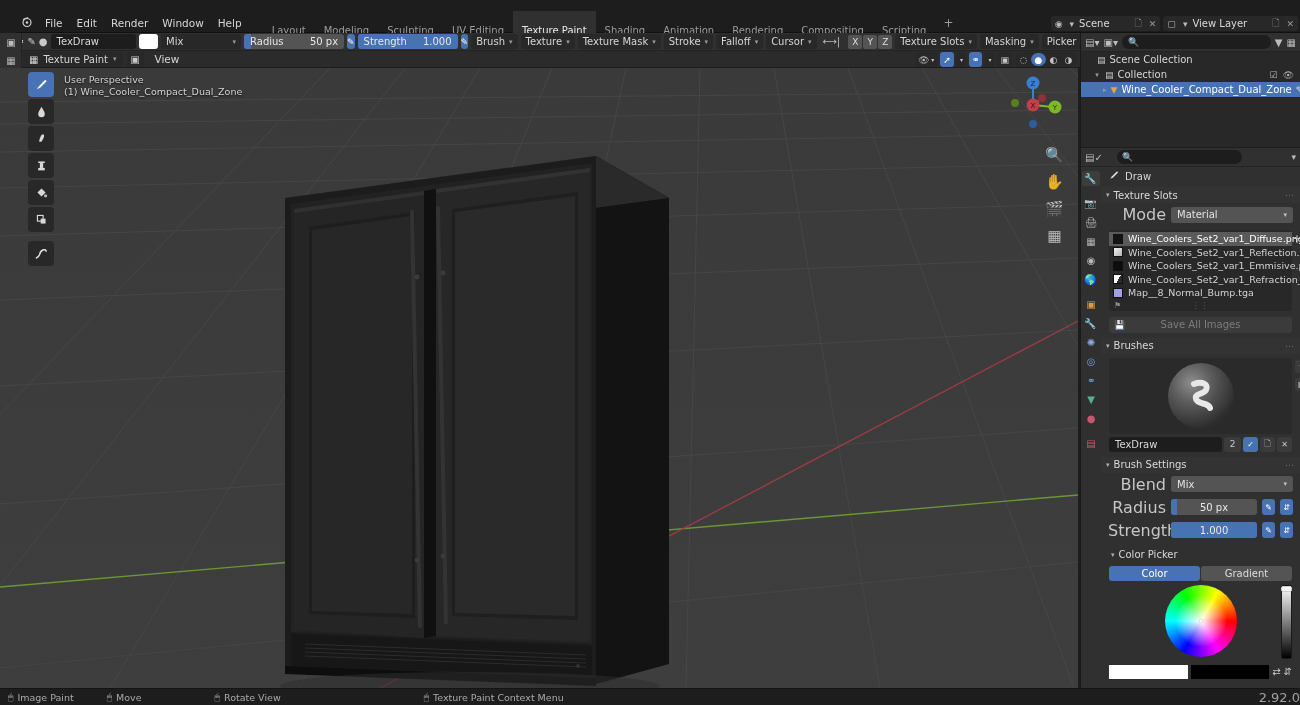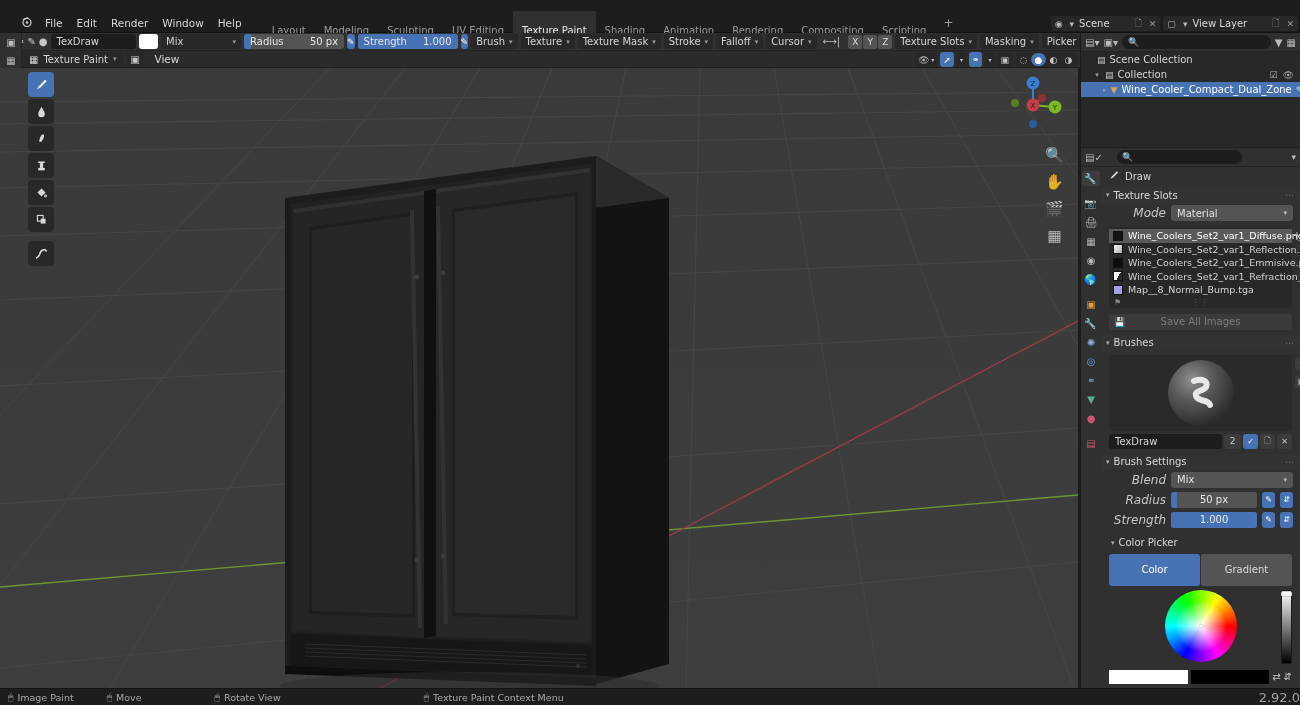--- a/index.html
+++ b/index.html
@@ -219,21 +219,21 @@
     padding: 0 7px; font-size: 10px; color: #d5d5d5;
   }
   .panel-head {
     display: flex; align-items: center; gap: 4px; height: 16px;
     padding: 0 5px; font-size: 10px; color: #d8d8d8; background: #333;
     margin-top: 2px;
   }
   .panel-head .tri { font-size: 7px; color: #b0b0b0; }
   .panel-head .dots { margin-left: auto; color: #6a6a6a; font-size: 9px; letter-spacing: 1px;}
   .row { display: flex; align-items: center; gap: 5px; padding: 2px 7px; }
-  .row-label { font-size: 12px; color: #c6c6c6; text-align: right; width: 58px; flex: none; font-style: italic; }
+  .row-label { font-size: 16px; color: #c6c6c6; text-align: right; width: 58px; flex: none; }
   .prop-dd {
     flex: 1; height: 16px; background: #545454; border-radius: 3px;
     display: flex; align-items: center; padding: 0 6px; font-size: 10px;
     color: #e2e2e2;
   }
   .prop-dd .caret { margin-left: auto; font-size: 7px; color: #c2c2c2; }
 
   .slot-list {
     margin: 4px 8px 0 8px; background: #282828; border-radius: 4px;
     padding: 2px 0 0 0; position: relative;
@@ -289,21 +289,21 @@
     flex: 1; position: relative; height: 16px; border-radius: 3px; background: #545454;
     display: flex; align-items: center; overflow: hidden;
   }
   .prop-slider .fill { position: absolute; left: 0; top: 0; bottom: 0; background: #4772b3; }
   .prop-slider .val { position: relative; width: 100%; text-align: center;
     font-size: 10px; color: #e9e9e9; }
   .mini-btn { width: 13px; height: 16px; border-radius: 3px; background: #4772b3;
     display: flex; align-items: center; justify-content: center; font-size: 8px; color: #fff; flex: none; }
 
   .cg-tabs { margin: 3px 8px 0 8px; display: flex; gap: 1px; }
-  .cg-tab { flex: 1; height: 32px; background: #545454; border-radius: 3px;
+  .cg-tab { flex: 1; height: 15px; background: #545454; border-radius: 3px;
     display: flex; align-items: center; justify-content: center;
     font-size: 10px; color: #dcdcdc; }
   .cg-tab.active { background: #4772b3; color: #fff; }
 
   .wheel-area { position: relative; margin: 4px 8px 0 8px; height: 78px; display: flex; }
   .color-wheel {
     width: 72px; height: 72px; border-radius: 50%; margin: 0 auto;
     background:
       radial-gradient(circle closest-side, rgba(255,255,255,1) 0%, rgba(255,255,255,0) 72%),
       conic-gradient(from 90deg, #ff0000, #ff00ff, #0000ff, #00ffff, #00ff00, #ffff00, #ff0000);
@@ -587,20 +587,24 @@
 
         <path d="M285,598 L596,610 L596,618 L285,606 Z" fill="#0e0e0e"></path>
 
         <path d="M294,141 L424,123 L424,127 L294,145 Z" fill="#303030"></path>
         <path d="M436,121 L590,100 L590,104 L436,125 Z" fill="#323232"></path>
 
         <ellipse cx="470" cy="618" rx="190" ry="14" fill="#2d2d2d" opacity="0.55"></ellipse>
       </g>
     </svg>
 
+    <div class="vp-overlay-text">
+      <div>User Perspective</div>
+      <div>(1) Wine_Cooler_Compact_Dual_Zone</div>
+    </div>
 
     <div class="tool-col">
       <div class="tool-btn active">
         <svg width="15" height="15" viewBox="0 0 16 16">
             <path d="M3 13 L5 10 L12 3 L13.5 4.5 L6.5 11.5 Z" fill="#fff"></path>
           </svg>
       </div>
       <div class="tool-btn">
         <svg width="13" height="13" viewBox="0 0 16 16">
             <path d="M8 2 C5 7 4 9 4 11 a4 4 0 0 0 8 0 c0-2-1-4-4-9z" fill="#d9d9d9"></path>

